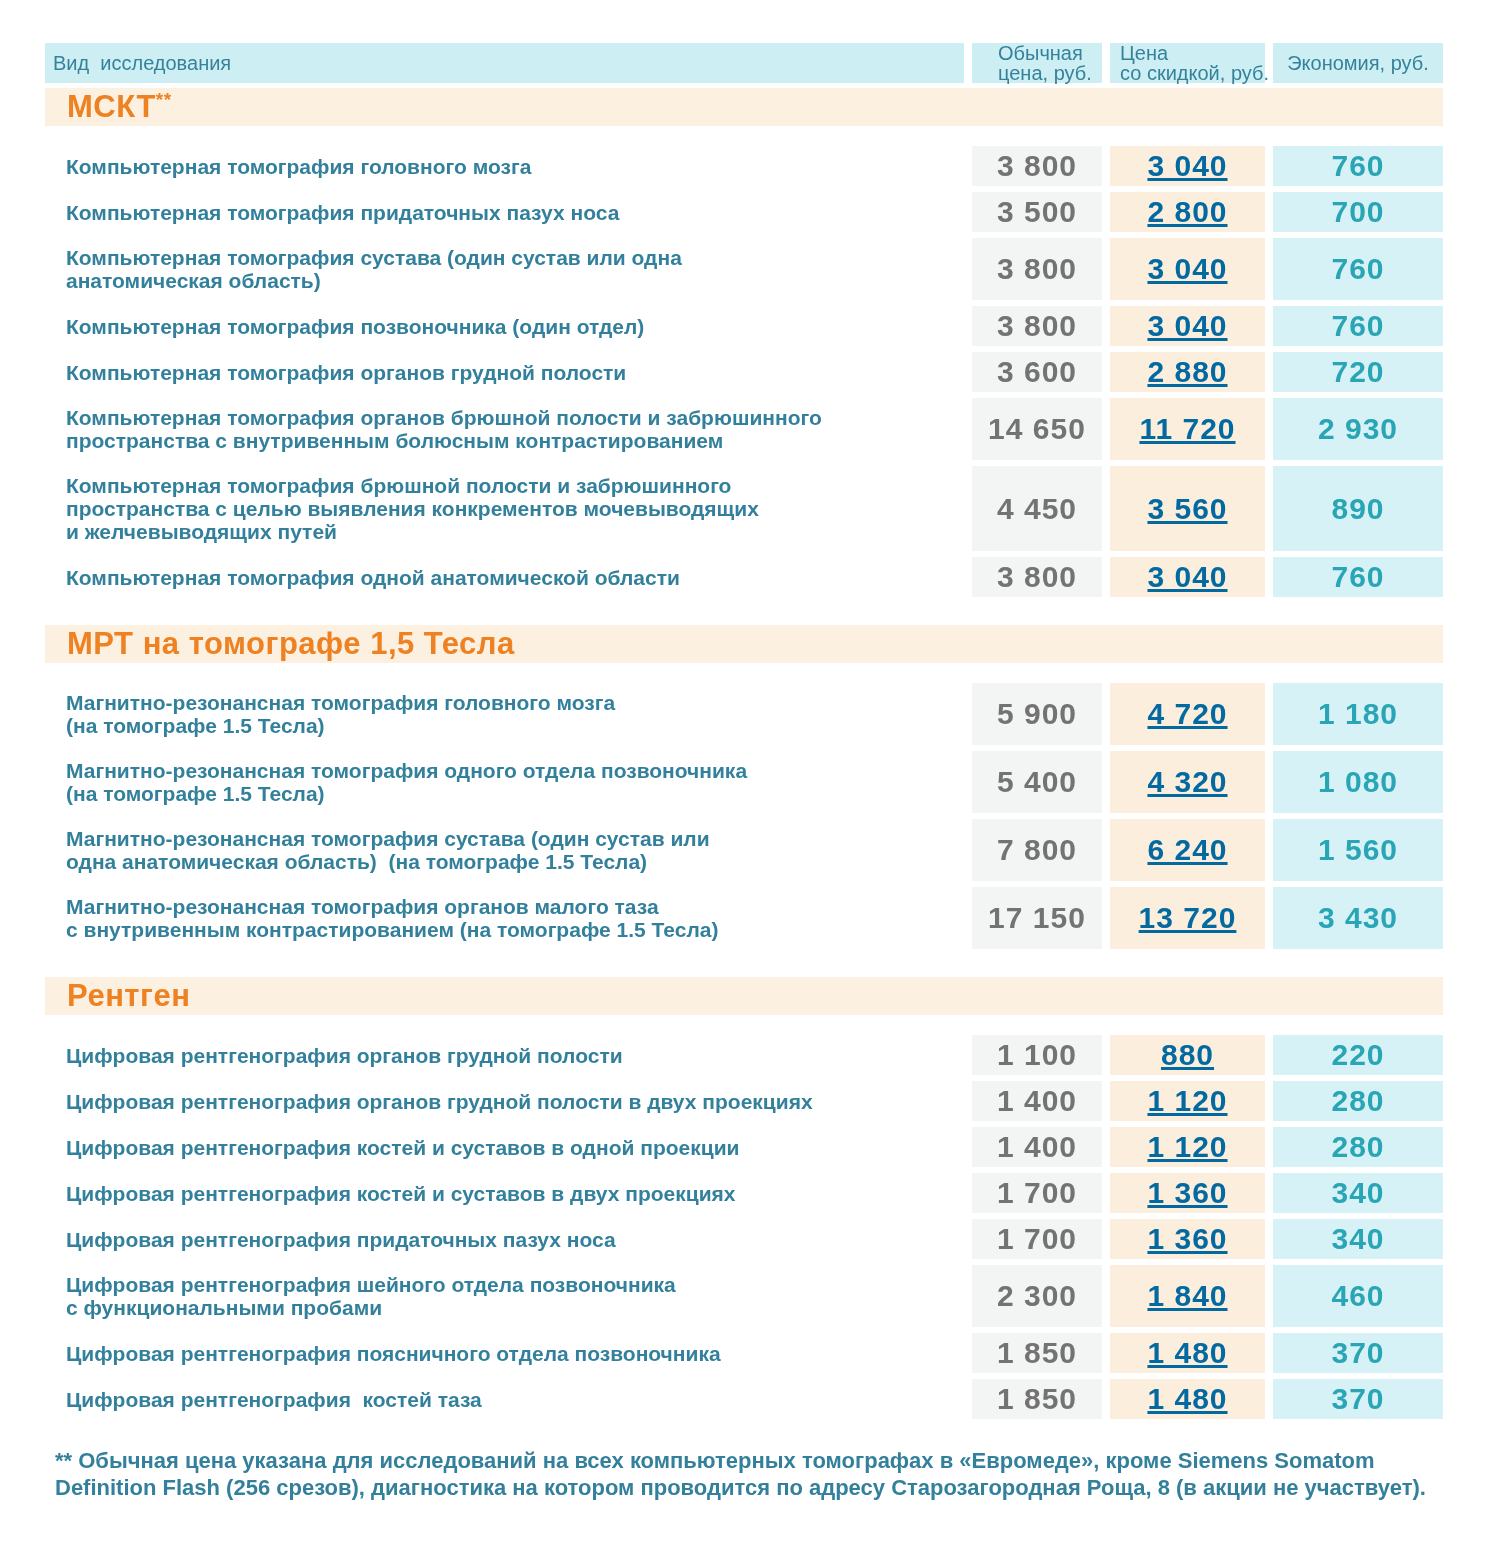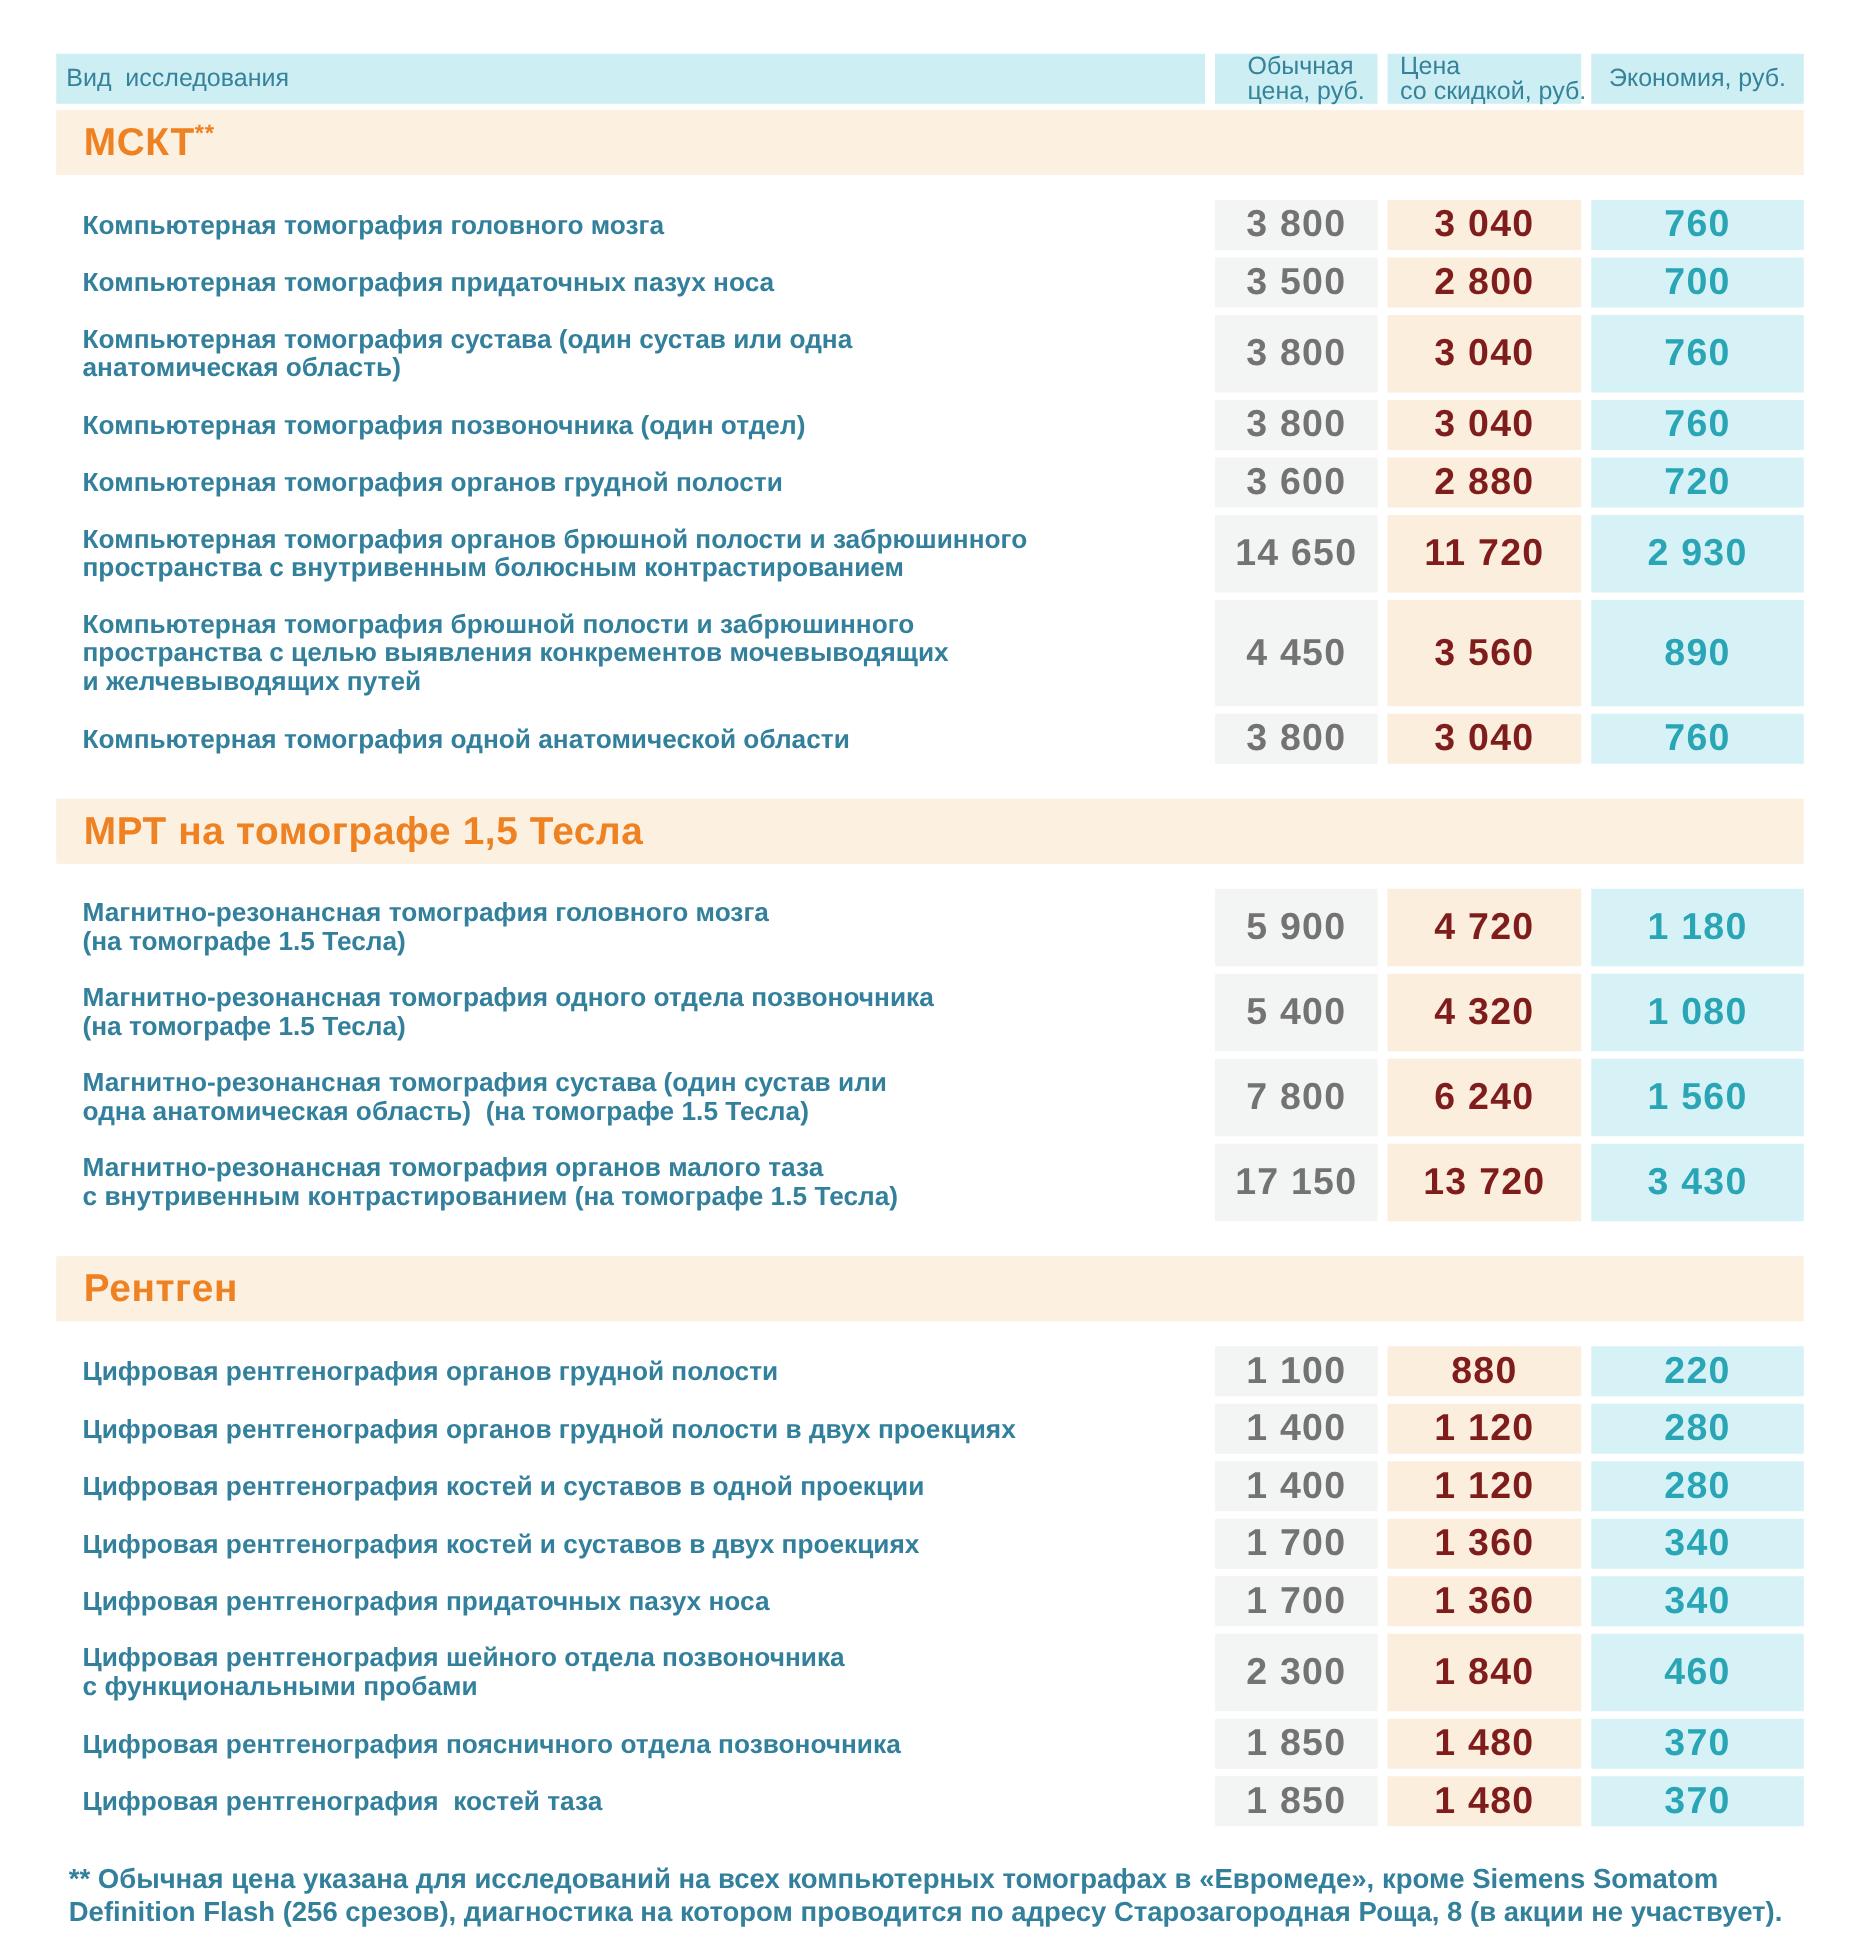--- a/index.html
+++ b/index.html
@@ -29,21 +29,21 @@
     white-space: pre;
   }
   .hcell-kind { padding-left: 8px; }
   .hcell-reg  { padding-left: 26px; }
   .hcell-disc { padding-left: 10px; }
   .hcell-sav  { justify-content: center; text-align: center; }
   
   .section { margin-top: 5px; }
   .section + .section { margin-top: 28px; }
   .section-band {
-    height: 52px;
+    height: 38px;
     background: #fcf0e0;
     display: flex;
     align-items: center;
     padding-left: 22px;
   }
   .section-title {
     color: #ee8122;
     font-size: 31px;
     font-weight: bold;
     letter-spacing: 0.5px;
@@ -74,21 +74,21 @@
   .price {
     display: flex;
     align-items: center;
     justify-content: center;
     font-weight: bold;
     font-size: 30px;
     letter-spacing: 1px;
     white-space: pre;
   }
   .price-reg  { background: #f3f4f4; color: #737373; }
-  .price-disc { background: #fbeedd; color: #7f1d1d; }
+  .price-disc { background: #fbeedd; color: #0369a1; text-decoration: underline; }
   .price-sav  { background: #d6f2f6; color: #29a5b5; align-items: center; }
   
   .footnote {
     margin-top: 28px;
     padding-left: 10px;
     color: #33809c;
     font-weight: bold;
     font-size: 22px;
     line-height: 27px;
     white-space: pre;

